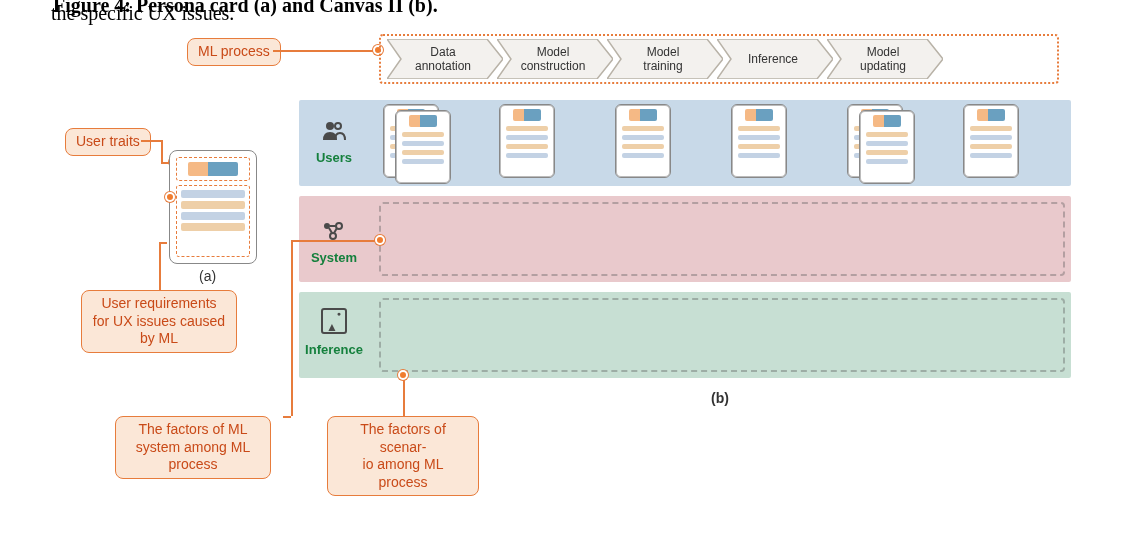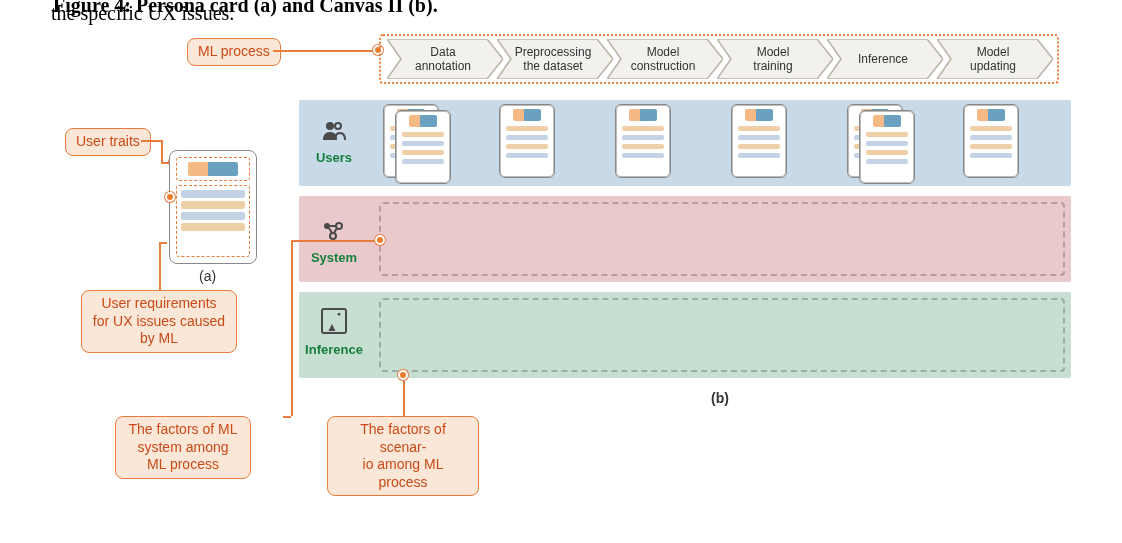--- a/index.html
+++ b/index.html
@@ -265,26 +265,20 @@
       <div class="stage">
         <svg viewBox="0 0 116 40" preserveAspectRatio="none">
           <path d="M0 0 L100 0 L116 20 L100 40 L0 40 L14 20 Z" fill="#f3f1ee" stroke="#b8b2a7" stroke-width="1.5"></path>
         </svg>
         <span>Data<br>annotation</span>
       </div>
       <div class="stage">
         <svg viewBox="0 0 116 40" preserveAspectRatio="none">
           <path d="M0 0 L100 0 L116 20 L100 40 L0 40 L14 20 Z" fill="#f3f1ee" stroke="#b8b2a7" stroke-width="1.5"></path>
         </svg>
-        <span>Preprocessing<br>the dataset</span>
-      </div>
-      <div class="stage">
-        <svg viewBox="0 0 116 40" preserveAspectRatio="none">
-          <path d="M0 0 L100 0 L116 20 L100 40 L0 40 L14 20 Z" fill="#f3f1ee" stroke="#b8b2a7" stroke-width="1.5"></path>
-        </svg>
         <span>Model<br>construction</span>
       </div>
       <div class="stage">
         <svg viewBox="0 0 116 40" preserveAspectRatio="none">
           <path d="M0 0 L100 0 L116 20 L100 40 L0 40 L14 20 Z" fill="#f3f1ee" stroke="#b8b2a7" stroke-width="1.5"></path>
         </svg>
         <span>Model<br>training</span>
       </div>
       <div class="stage">
         <svg viewBox="0 0 116 40" preserveAspectRatio="none">
@@ -425,21 +419,21 @@
         <div class="pcard">
           <div class="avatar"></div>
           <div class="line"></div>
           <div class="line alt"></div>
           <div class="line"></div>
           <div class="line alt"></div>
         </div>
       </div>
     </div>
 
-  <div class="badge" style="top:416px; left:64px; width:136px;">The factors of ML system among ML process</div>
+  <div class="badge" style="top:416px; left:64px; width:156px;">The factors of ML system among ML process</div>
   <div class="vline" style="top:240px; left:240px; height:176px;"></div>
   <div class="hline" style="top:416px; left:232px; width:8px;"></div>
   <div class="hline" style="top:240px; left:240px; width:86px;"></div>
   <div class="dot" style="top:235px; left:324px;"></div>
 
   <div class="badge" style="top:416px; left:276px; width:152px; white-space:pre-line;">The factors of scenar-
 io among ML process</div>
   <div class="vline" style="top:378px; left:352px; height:38px;"></div>
   <div class="dot" style="top:370px; left:347px;"></div>
 

